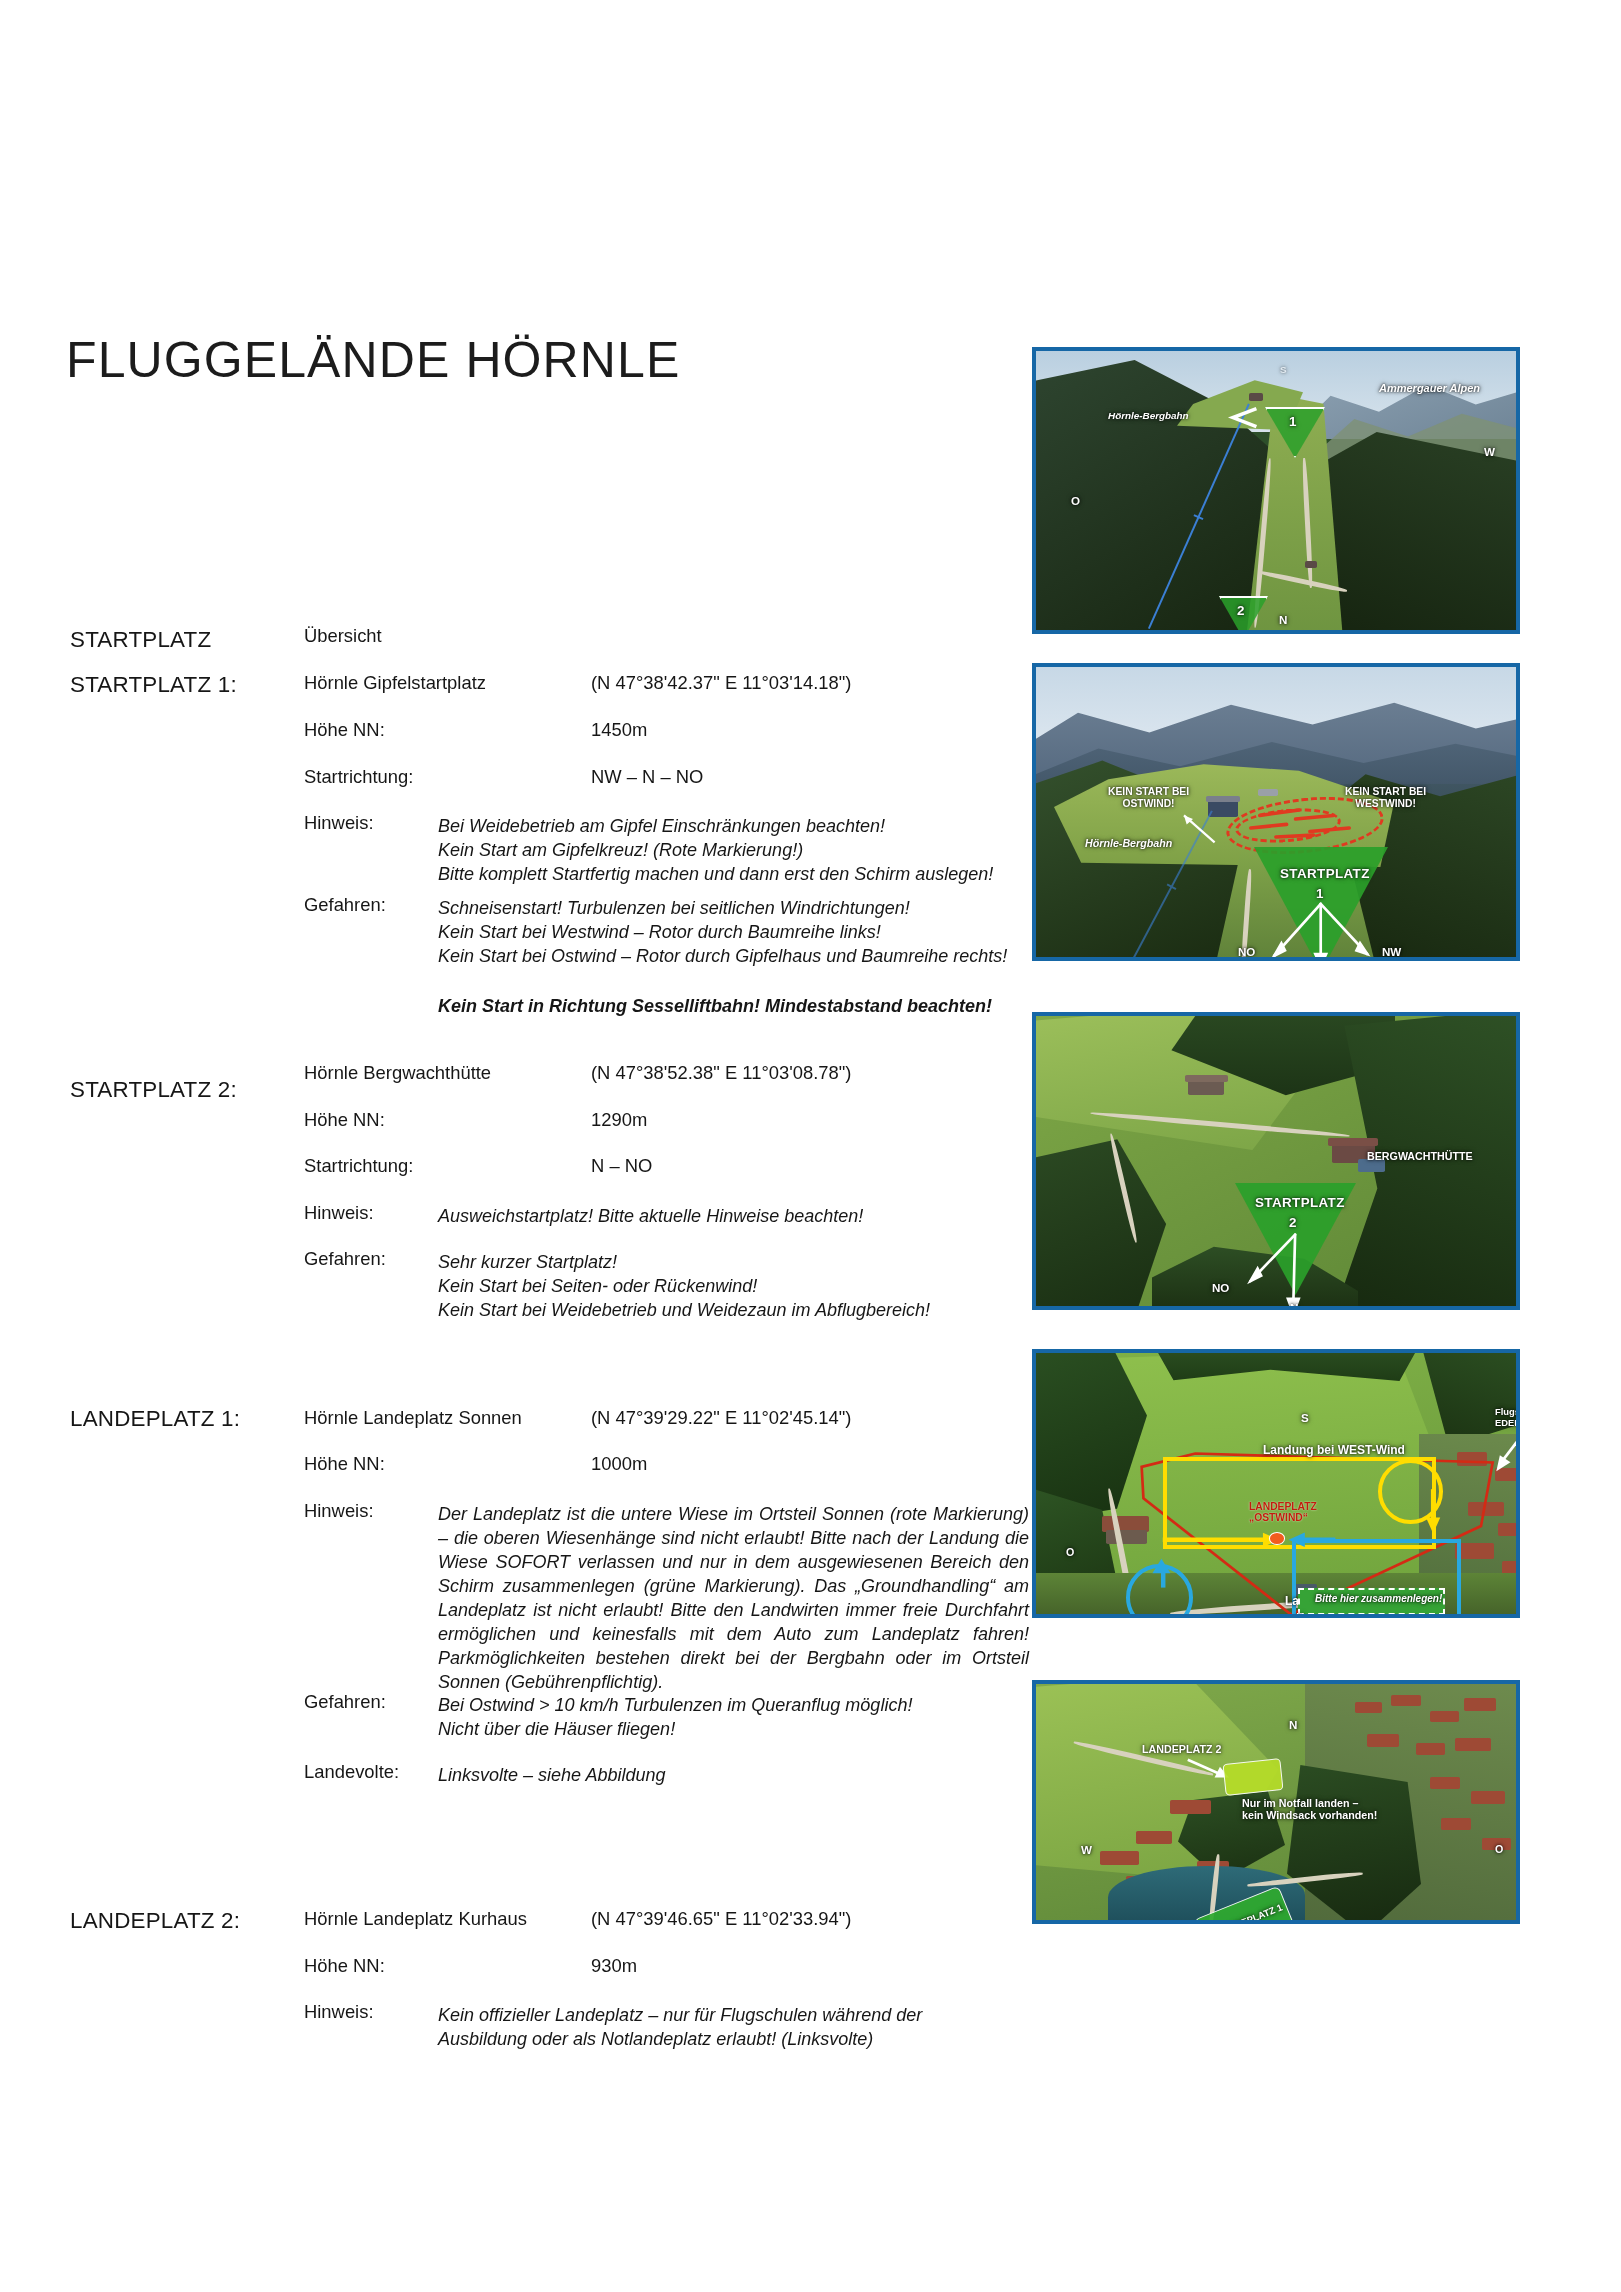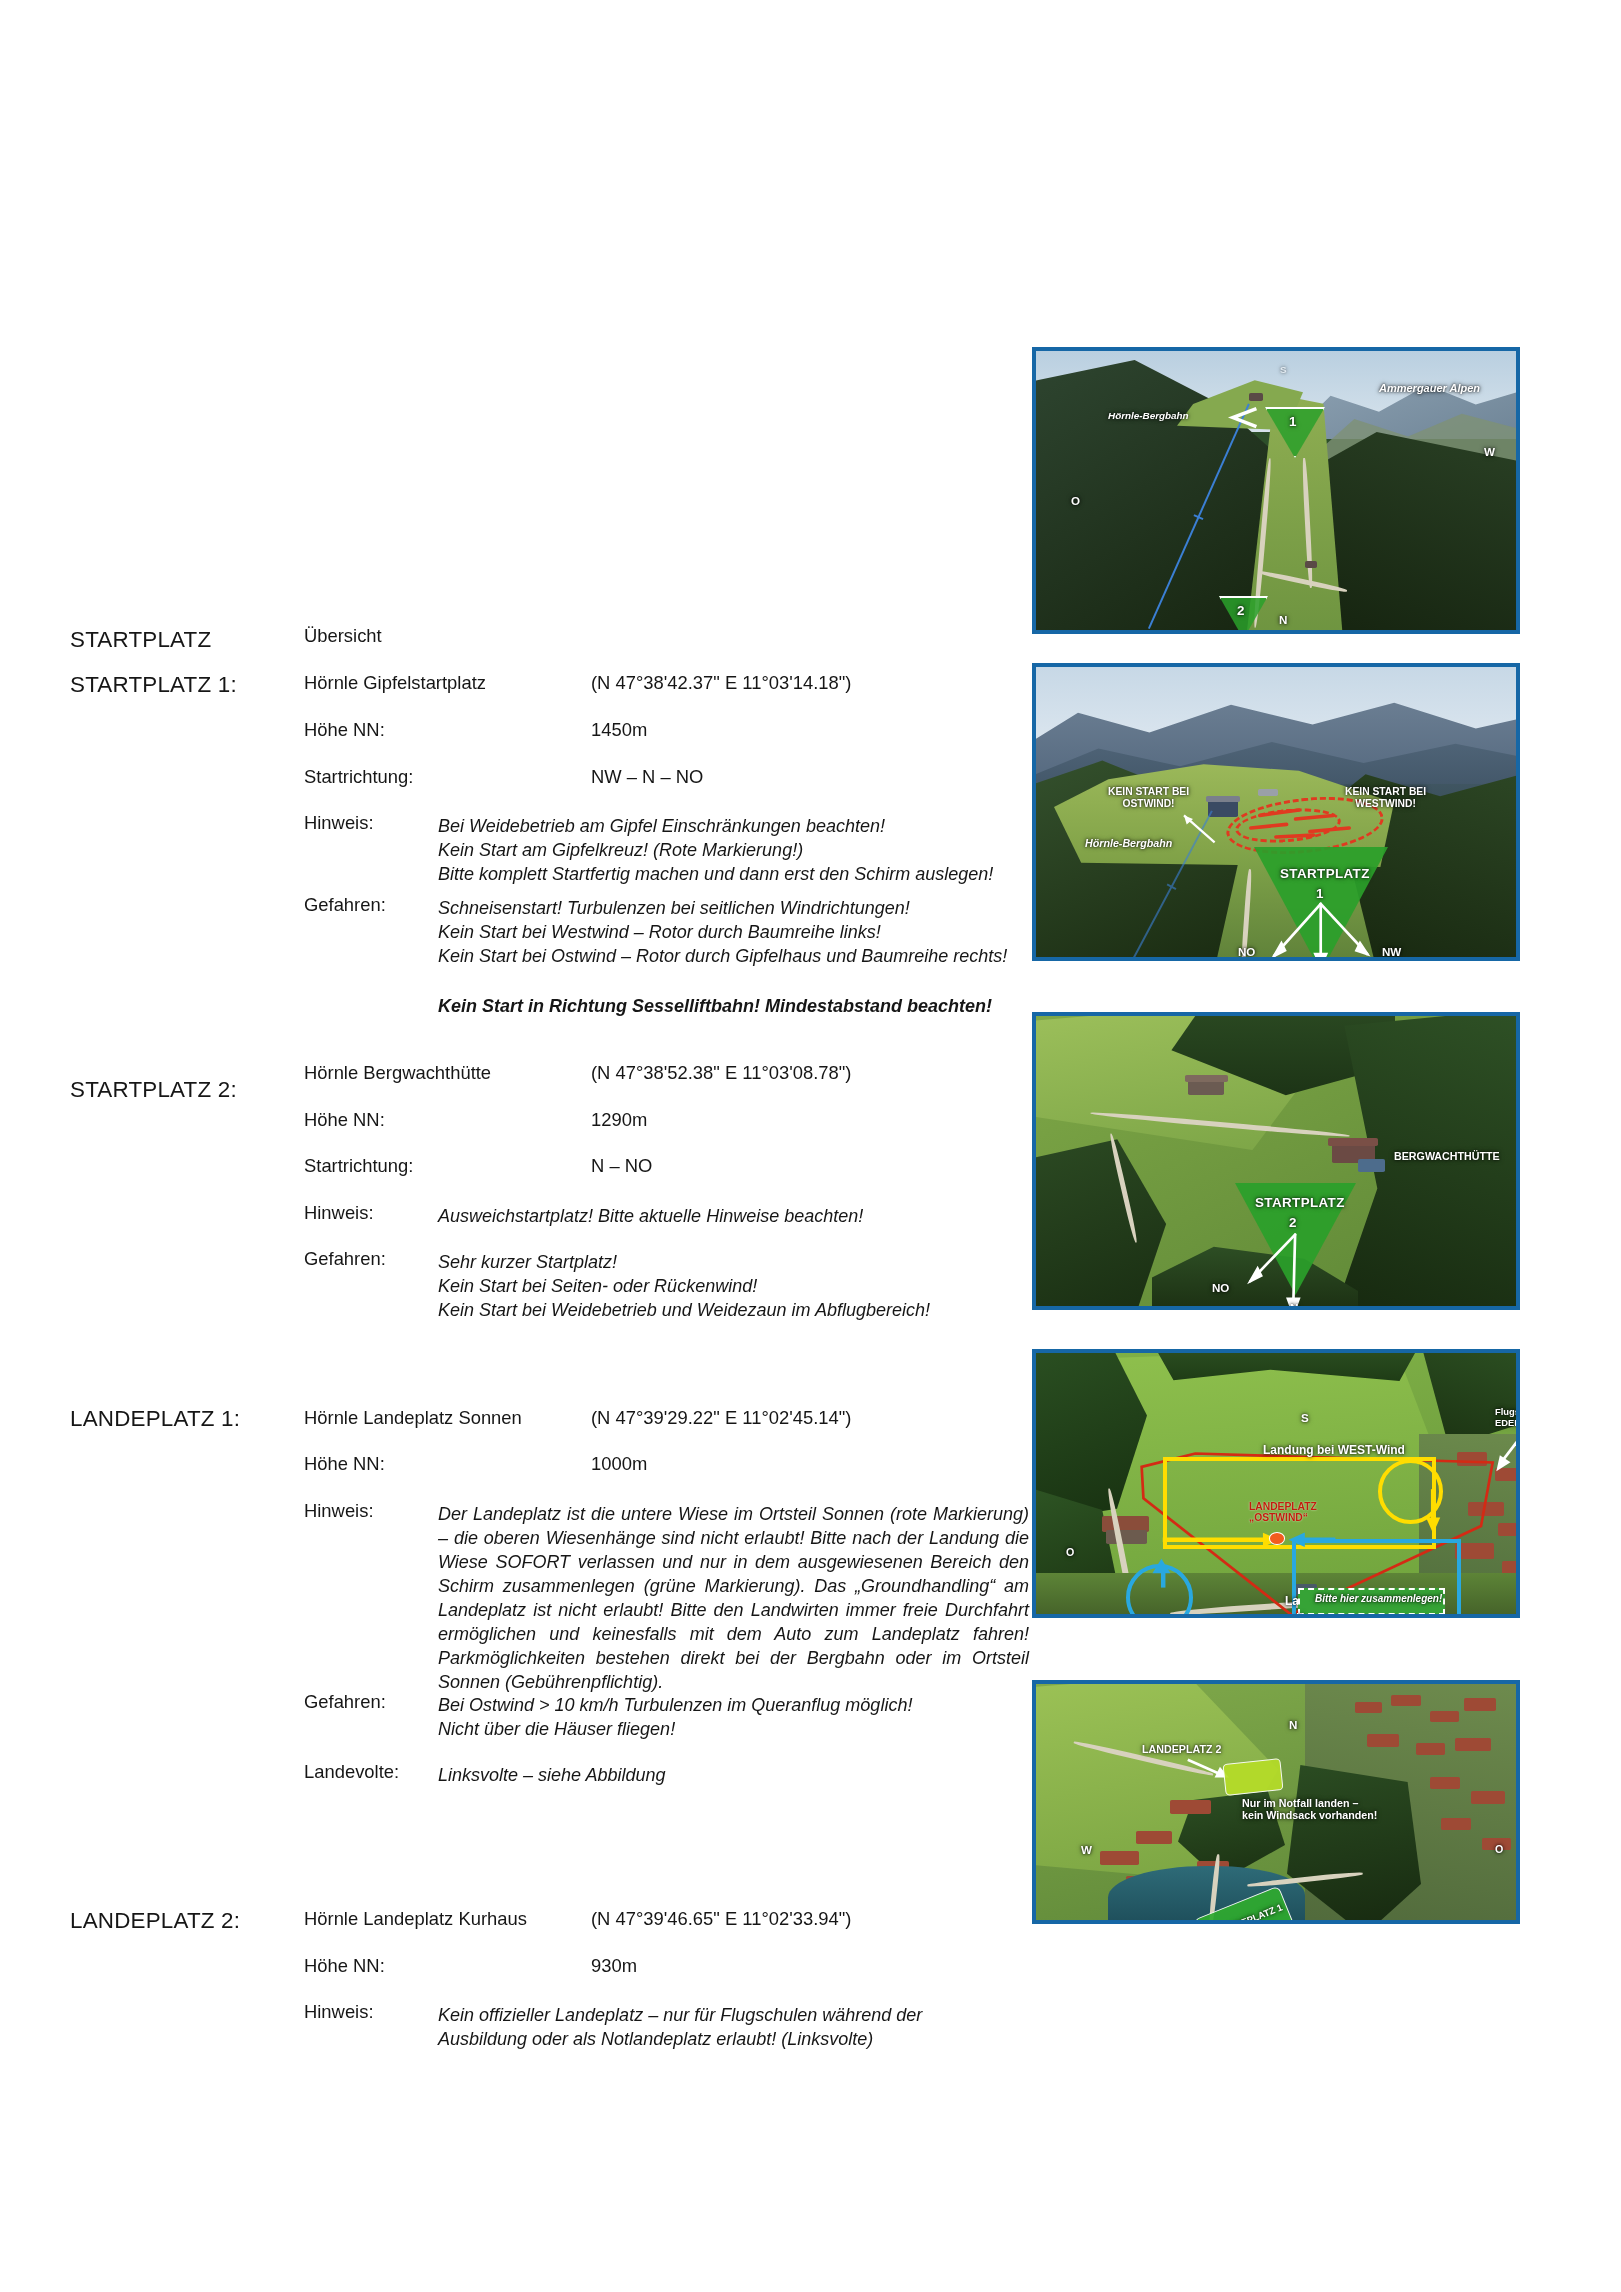--- a/index.html
+++ b/index.html
@@ -86,20 +86,21 @@
   .greenbox{
     position:absolute;background:#36a336;border:2.7px dashed #ffffff;
   }
   .circ{position:absolute;border-radius:50%;}
 </style>
 </head>
 <body>
 
 <div class="page">
 
+  <div class="title">FLUGGELÄNDE HÖRNLE</div>
 
   <div class="textcol">
 
     <div class="sectitle" style="top:627px;">STARTPLATZ</div>
     <div class="row" style="top:627px;">
       <div class="lbl">Übersicht</div>
     </div>
 
     <div class="sectitle" style="top:672px;">STARTPLATZ 1:</div>
     <div class="row" style="top:674px;">
@@ -325,21 +326,21 @@
 
       <div class="path" style="left:54px;top:106px;width:260px;height:5.4px;transform:rotate(5deg);"></div>
       <div class="path" style="left:85px;top:116px;width:5.4px;height:112px;transform:rotate(-13deg);"></div>
 
       <div class="hut" style="left:152px;top:63px;width:36px;height:16px;background:#6b5b52;"></div>
       <div class="roofred" style="left:149px;top:59px;width:43px;height:7.2px;background:#7e6a5e;"></div>
       <div class="hut" style="left:296px;top:125px;width:43px;height:21.5px;background:#6b4a44;"></div>
       <div class="roofred" style="left:292px;top:122px;width:50px;height:8px;background:#7a4f46;"></div>
       <div class="hut" style="left:322px;top:143px;width:27px;height:12.5px;background:#4d6c8c;"></div>
 
-      <div class="ov-text" style="left:358px;top:134px;font-size:10.7px;">BERGWACHTHÜTTE</div>
+      <div class="ov-text" style="left:331px;top:134px;font-size:10.7px;">BERGWACHTHÜTTE</div>
 
       <div class="tri-green" style="left:199px;top:167px;width:121px;height:112px;"></div>
       <div class="ov-text" style="left:219px;top:179px;font-size:13.4px;letter-spacing:0.4px;">STARTPLATZ</div>
       <div class="ov-text" style="left:253px;top:199px;font-size:13.4px;">2</div>
       <svg style="position:absolute;left:193px;top:215px;" width="134" height="85" viewBox="0 0 150 95">
         <g stroke="#fff" stroke-width="3" fill="#fff">
           <path d="M74 4 L24 56" stroke-linecap="round" fill="none"></path>
           <path d="M24 56 L36 50 L32 42 Z"></path>
           <path d="M74 4 L72 82" stroke-linecap="round" fill="none"></path>
           <path d="M72 92 L66 76 L78 76 Z"></path>

